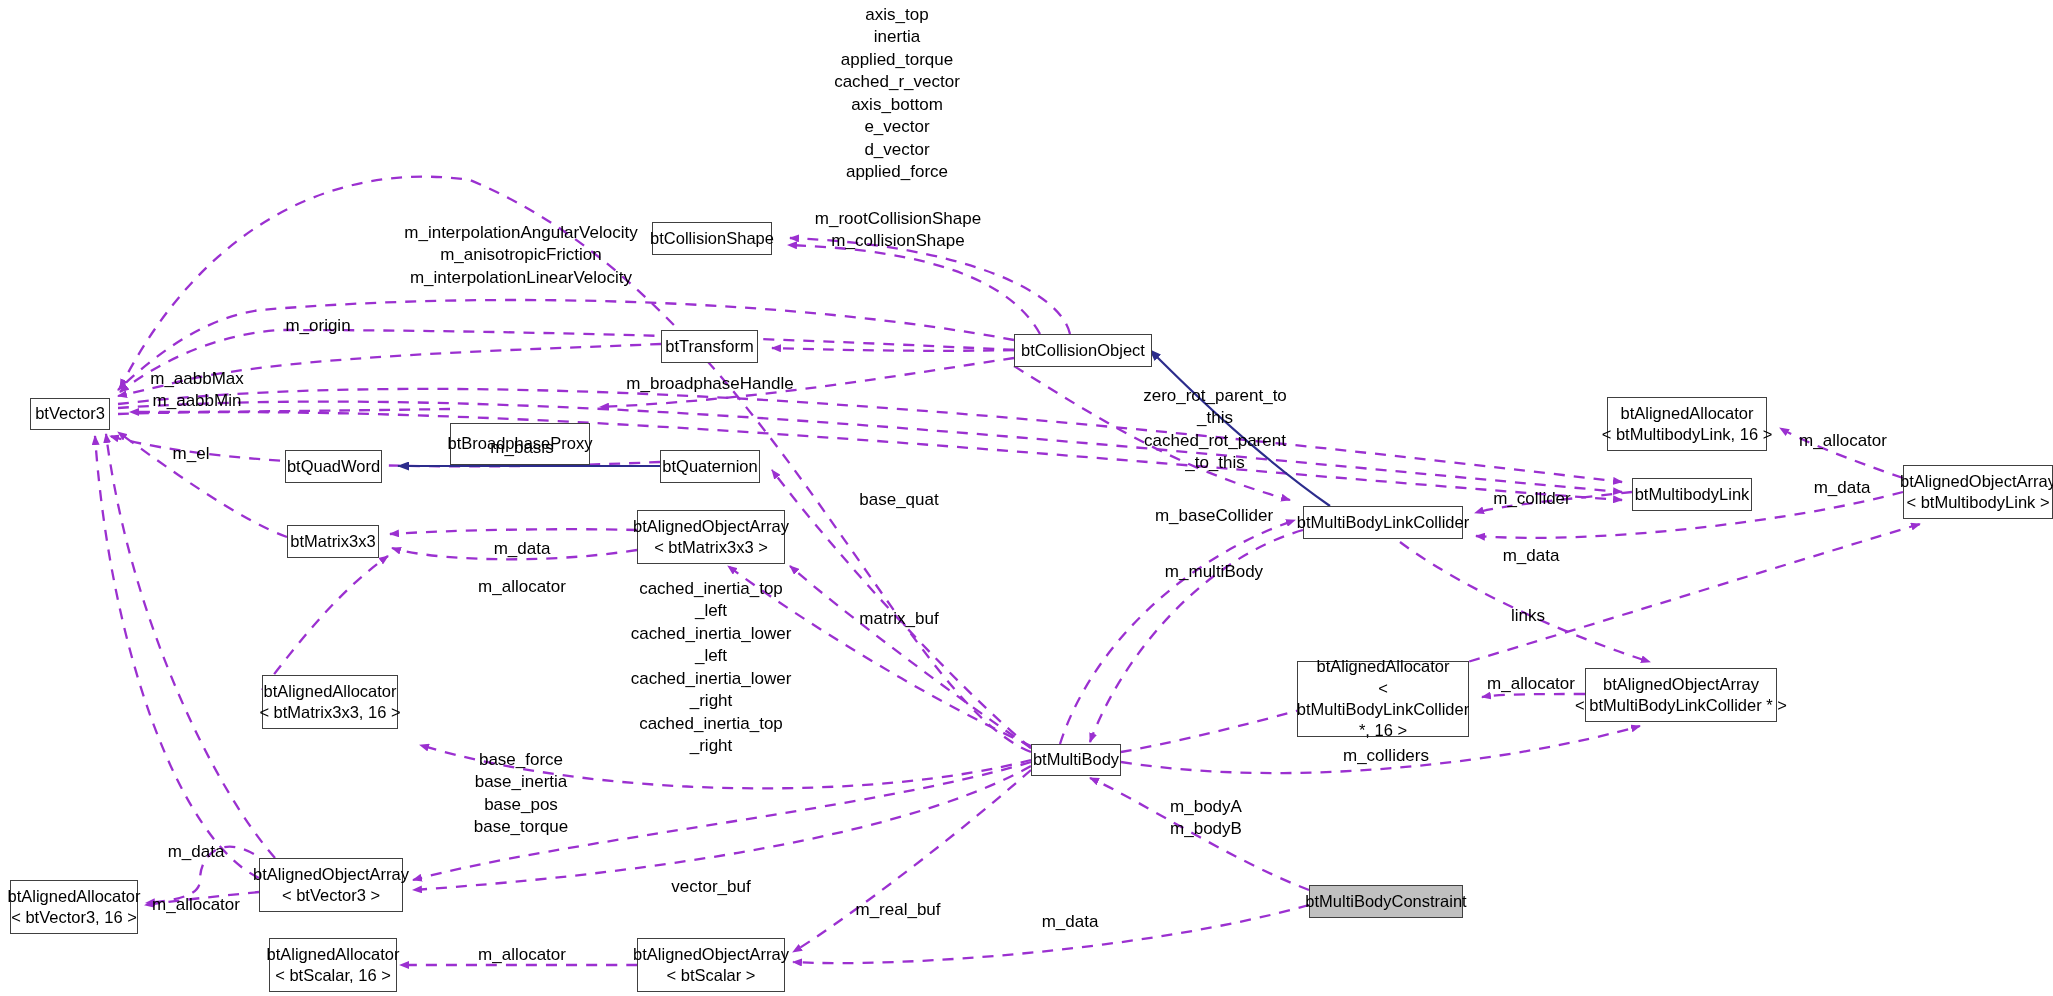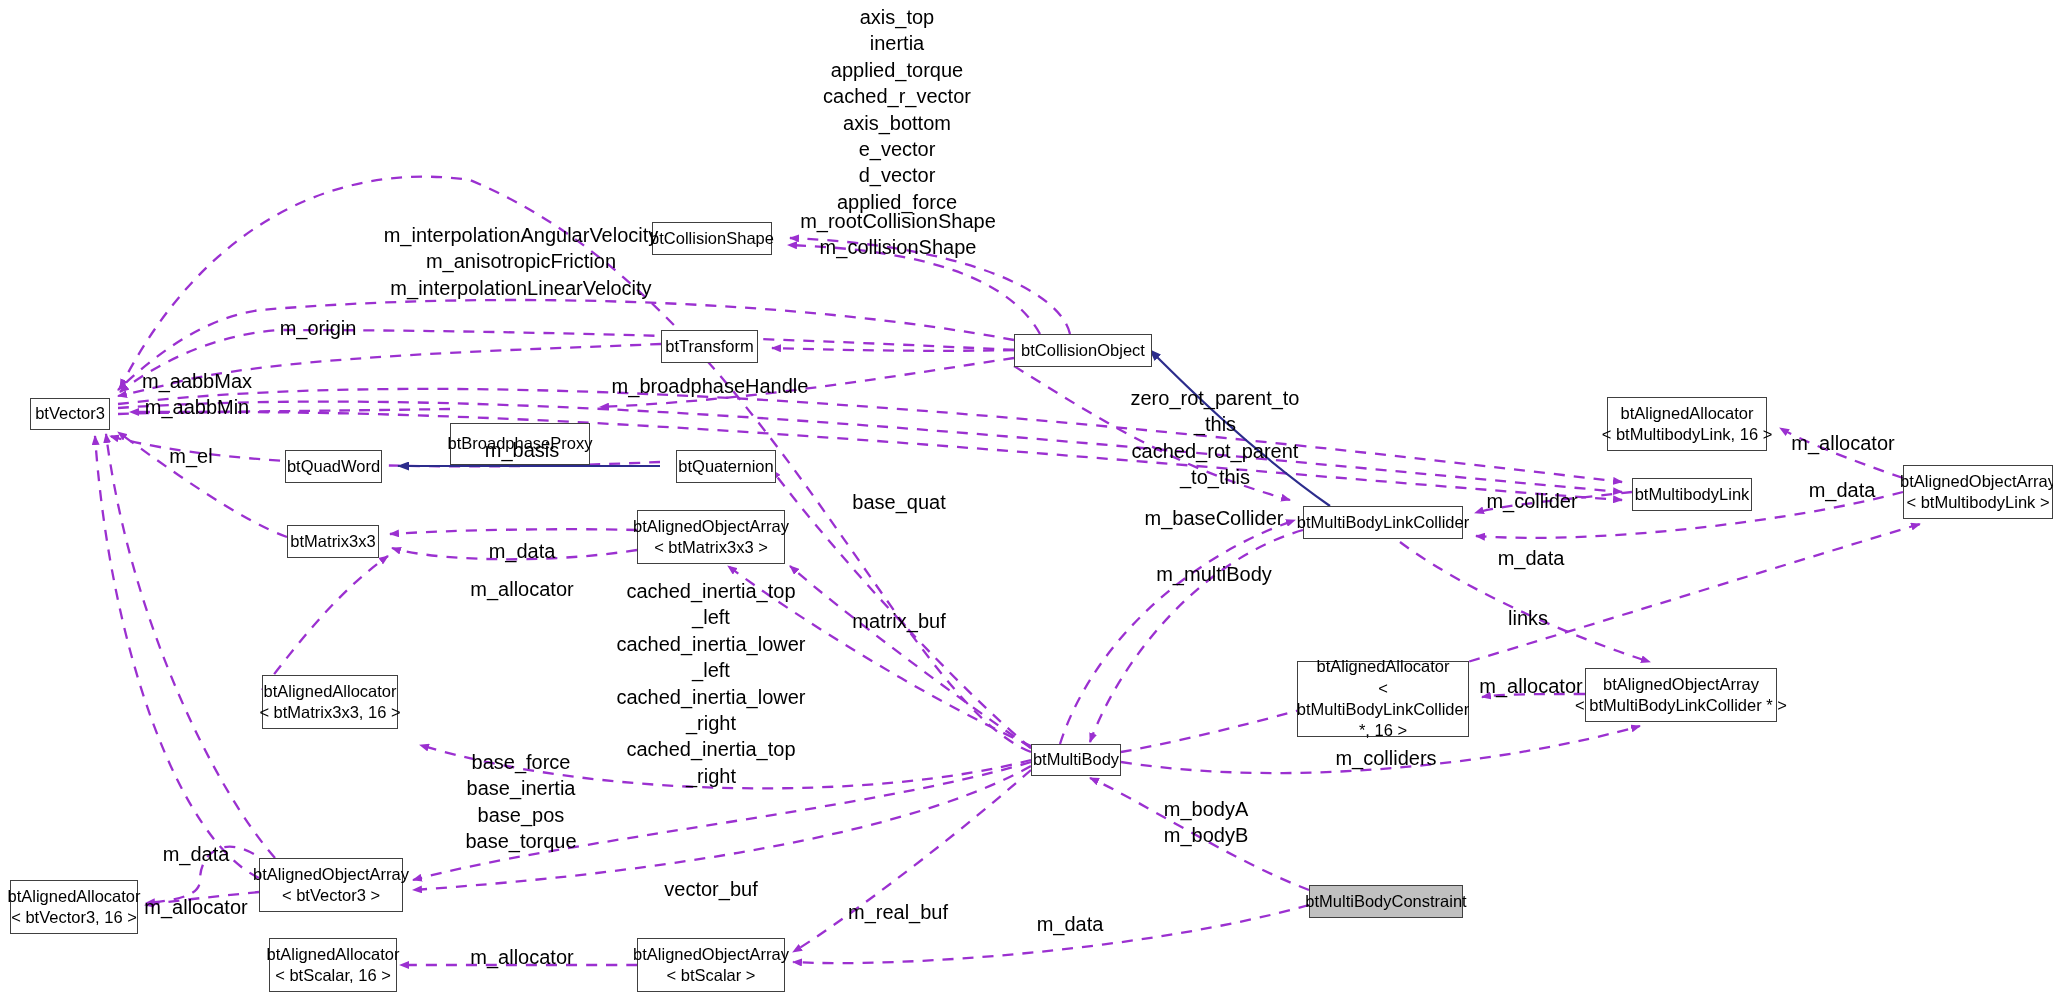--- a/index.html
+++ b/index.html
@@ -37,21 +37,21 @@
     justify-content:center;
     white-space:nowrap;
     padding:2px 7px;
   }
   .node.highlight{
     background:#c0c0c0;
   }
   .node .l2{display:block;}
   .edge-label{
     position:absolute;
-    font-size:20px;
+    font-size:17px;
     color:#000000;
     line-height:1.32;
     text-align:center;
     white-space:pre-line;
     transform:translateX(-50%);
     pointer-events:none;
   }
 </style>
 </head>
 <body>
@@ -166,21 +166,21 @@
   </div>
 
   <div class="node" style="left:450px;top:391px;width:140px;height:42px;margin-top:32px;">
     <span>btBroadphaseProxy</span>
   </div>
 
   <div class="node" style="left:285px;top:450px;width:97px;height:33px;">
     <span>btQuadWord</span>
   </div>
 
-  <div class="node" style="left:676px;top:450px;width:100px;height:33px;">
+  <div class="node" style="left:660px;top:450px;width:100px;height:33px;">
     <span>btQuaternion</span>
   </div>
 
   <div class="node" style="left:287px;top:525px;width:92px;height:33px;text-align:center;">
     <span>btMatrix3x3</span>
   </div>
 
   <div class="node" style="left:1014px;top:334px;width:138px;height:33px;justify-content:center;">
     <span>btCollisionObject</span>
   </div>

